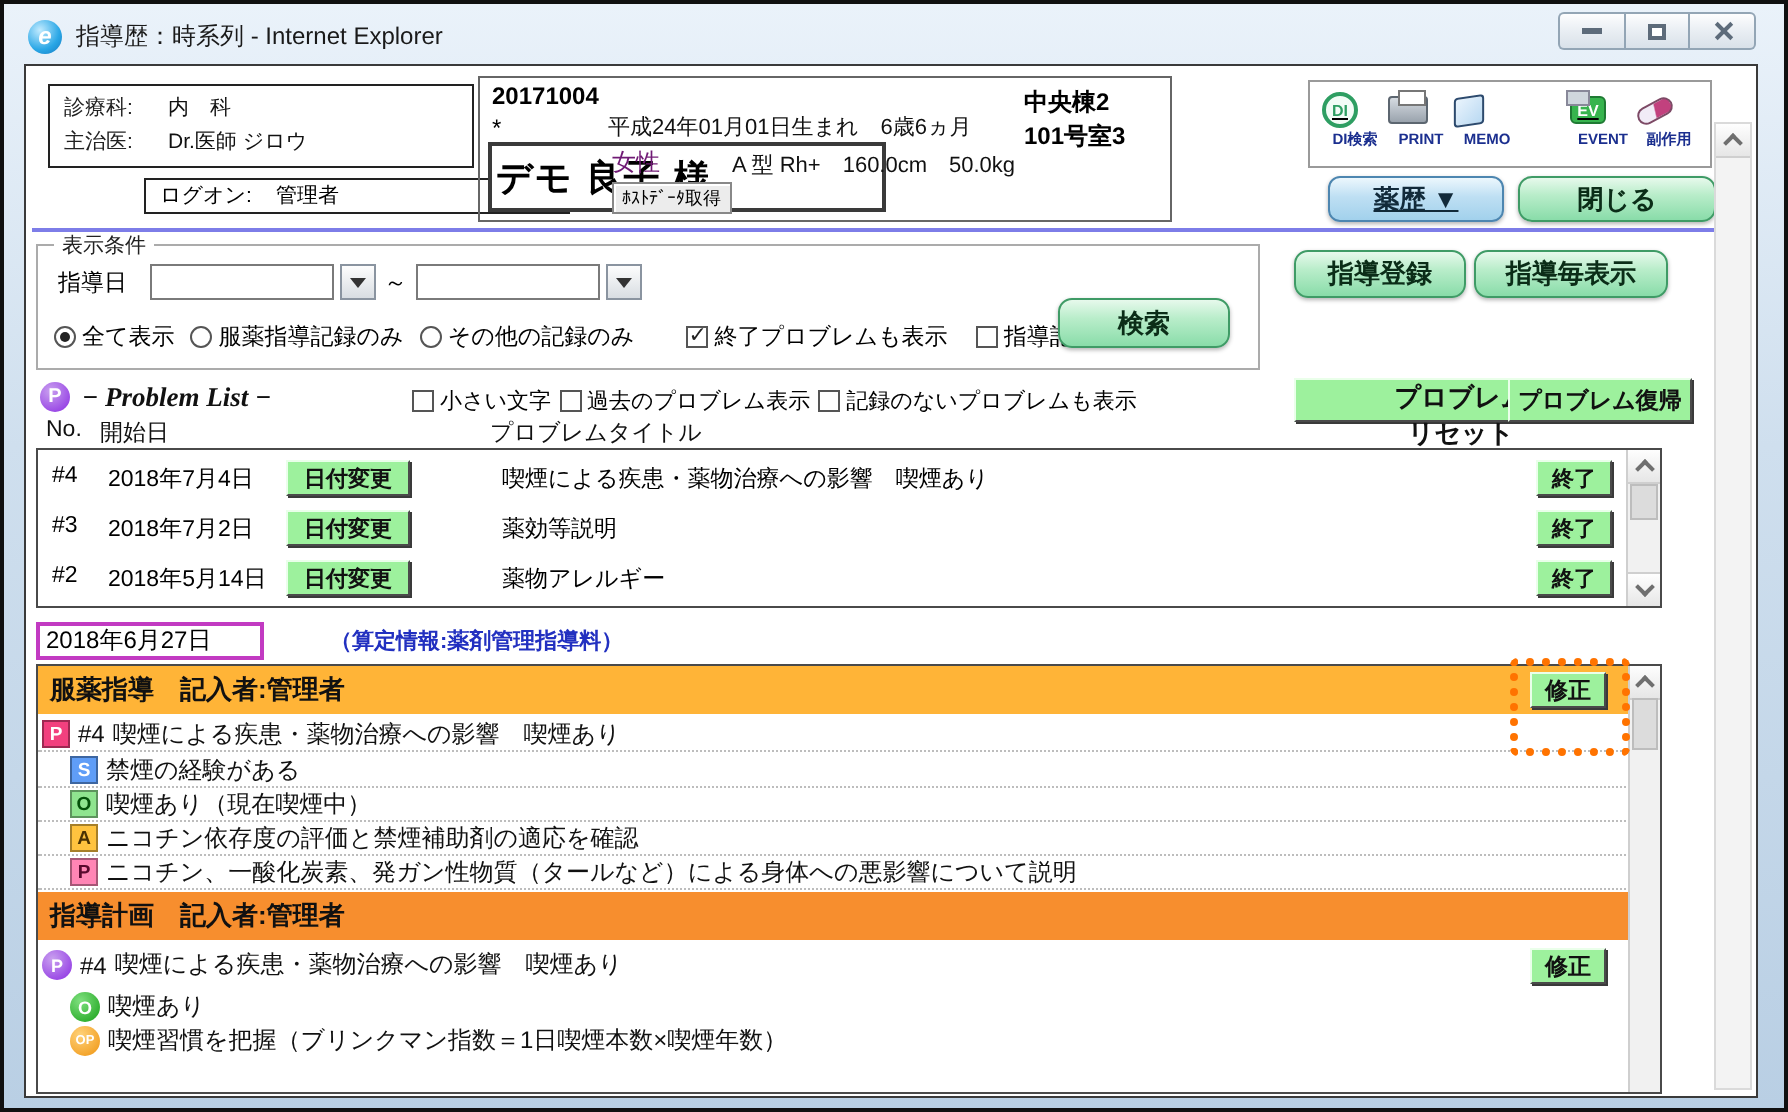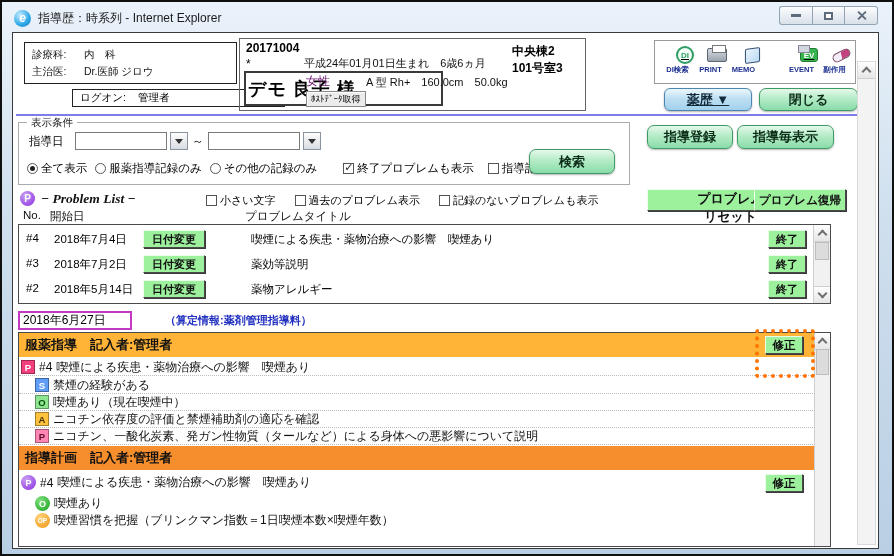--- a/index.html
+++ b/index.html
@@ -36,21 +36,21 @@
 .name-box{position:absolute;left:4px;top:32px;width:199px;height:35px;border:2px solid #3a3a3a;display:flex;align-items:center;padding-left:2px;font-size:18px;font-weight:bold;letter-spacing:1px;background:#fff;}
 .birth{position:absolute;left:64px;top:17px;font-size:11px;color:#111;}
 .sex{position:absolute;left:66px;top:34px;font-size:12px;font-weight:normal;color:#701a75;}
 .bodyinfo{position:absolute;left:126px;top:36px;font-size:11px;color:#111;}
 .host-btn{position:absolute;left:66px;top:52px;height:16px;font-size:9px;padding:1px 4px;background:#ececec;border:1px solid #888;box-shadow:inset 1px 1px 0 #fff;cursor:pointer;}
 .ward{position:absolute;left:272px;top:4px;font-size:12px;font-weight:bold;}
 .room{position:absolute;left:272px;top:21px;font-size:12px;font-weight:bold;}
 
 .icon-box{position:absolute;left:641px;top:7px;width:202px;height:44px;border:1px solid #9a9a9a;display:flex;align-items:flex-start;padding:3px 4px 0 6px;}
 .tool{width:33px;text-align:center;cursor:pointer;}
-.tool .glyph{height:22px;display:flex;align-items:center;justify-content:flex-end;text-decoration:underline;}
+.tool .glyph{height:22px;display:flex;align-items:center;justify-content:flex-start;text-decoration:underline;}
 .tool .tlbl{font-size:7.5px;font-weight:bold;color:#1b2f8f;line-height:1;white-space:nowrap;}
 .tool-spacer{flex:1;}
 .gl-di{width:18px;height:18px;border-radius:50%;border:2px solid #2e9e62;background:#f2fcf6;color:#2e9e62;font-size:8px;font-weight:bold;display:grid;place-items:center;}
 .gl-print{width:20px;height:14px;background:linear-gradient(#d6dbe1,#9aa3ad);border:1px solid #5c6670;border-radius:2px;position:relative;}
 .gl-print::before{content:"";position:absolute;left:4px;top:-4px;width:12px;height:6px;background:#fff;border:1px solid #777;}
 .gl-memo{width:15px;height:15px;background:linear-gradient(135deg,#eaf4fd,#b9d9f2);border:1px solid #2c4a6e;border-radius:2px;transform:skewX(-8deg) rotate(-8deg);}
 .gl-event{width:18px;height:14px;background:#37b44e;border:1px solid #1f7a33;border-radius:3px;color:#fff;font-size:8px;font-weight:bold;display:grid;place-items:center;position:relative;}
 .gl-event::before{content:"";position:absolute;left:-3px;top:-4px;width:10px;height:6px;background:#cfd6dd;border:1px solid #889;}
 .gl-pill{width:19px;height:9px;border-radius:5px;background:linear-gradient(105deg,#f1ecf7 48%,#c2417e 52%);border:1px solid #7d4a66;transform:rotate(-28deg);}
 .yakureki-btn{position:absolute;left:651px;top:55px;width:88px;height:23px;border-radius:6px;background:linear-gradient(#ecf7fd,#bedff3 45%,#a2d1ec);border:1px solid #4d86b0;font-size:13px;font-weight:bold;color:#122a3a;display:grid;place-items:center;box-shadow:0 1px 2px rgba(0,0,0,.3);cursor:pointer;text-decoration:underline;}
@@ -70,21 +70,21 @@
 .radio.checked::after{content:"";position:absolute;left:2px;top:2px;width:5px;height:5px;border-radius:50%;background:#222;}
 .cb{width:11px;height:11px;border:1px solid #555;background:#fff;margin-right:3px;position:relative;flex:0 0 auto;}
 .cb.checked::after{content:"✓";position:absolute;left:0px;top:-3px;font-size:11px;font-weight:bold;color:#222;}
 .gap8{width:8px;}.gap14{width:14px;}.gap26{width:26px;}
 .search-btn{right:14px;top:26px;width:86px;height:25px;}
 .register-btn{left:634px;top:92px;width:86px;height:24px;}
 .per-btn{left:724px;top:92px;width:97px;height:24px;}
 
 .p-circle{position:absolute;left:7px;top:158px;width:15px;height:15px;border-radius:50%;background:radial-gradient(circle at 35% 30%,#c9a0ef,#8a2be2);color:#fff;font-size:10px;font-weight:bold;display:grid;place-items:center;}
 .plist-title{position:absolute;left:28px;top:158px;font-family:"Liberation Serif","DejaVu Serif",serif;font-style:italic;font-weight:bold;font-size:13.5px;color:#111;}
-.plist-opts{position:absolute;left:193px;top:160px;display:flex;gap:19px;font-size:11px;align-items:center;}
+.plist-opts{position:absolute;left:193px;top:160px;display:flex;gap:4px;font-size:11px;align-items:center;}
 .plist-opts .opt{display:flex;align-items:center;cursor:pointer;}
 .btn-flat{background:#9df19d;border:1px solid #4a4a4a;border-top-color:#eaffea;border-left-color:#eaffea;box-shadow:1px 1px 0 #3a3a3a;font-size:11px;font-weight:bold;color:#111;display:grid;place-items:center;position:absolute;cursor:pointer;}
 .reset-btn{left:634px;top:156px;width:123px;height:22px;font-size:13px;padding-left:44px;}
 .restore-btn{left:741px;top:156px;width:92px;height:22px;font-size:11.5px;}
 .col-hdr{position:absolute;top:176px;font-size:11.5px;color:#111;}
 .col-no{left:10px;}.col-date{left:37px;}.col-title{left:232px;}
 .problem-box{position:absolute;left:5px;top:191px;width:813px;height:80px;border:1px solid #4a4a4a;}
 .pscroll{position:absolute;right:0;top:0;bottom:0;width:17px;background:#f1f1f1;border-left:1px solid #cfcfcf;}
 .pscroll .thumb{position:absolute;left:1px;right:1px;top:17px;height:18px;background:#dcdcdc;border:1px solid #bdbdbd;}
 .prow{position:absolute;left:0;width:795px;height:25px;}

